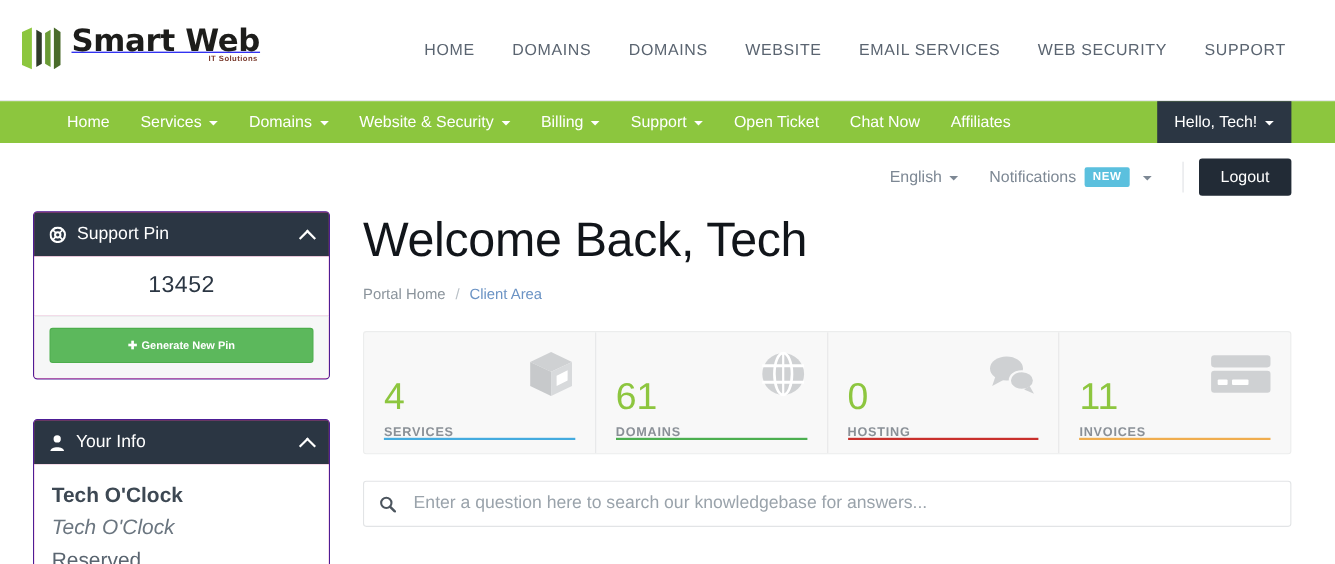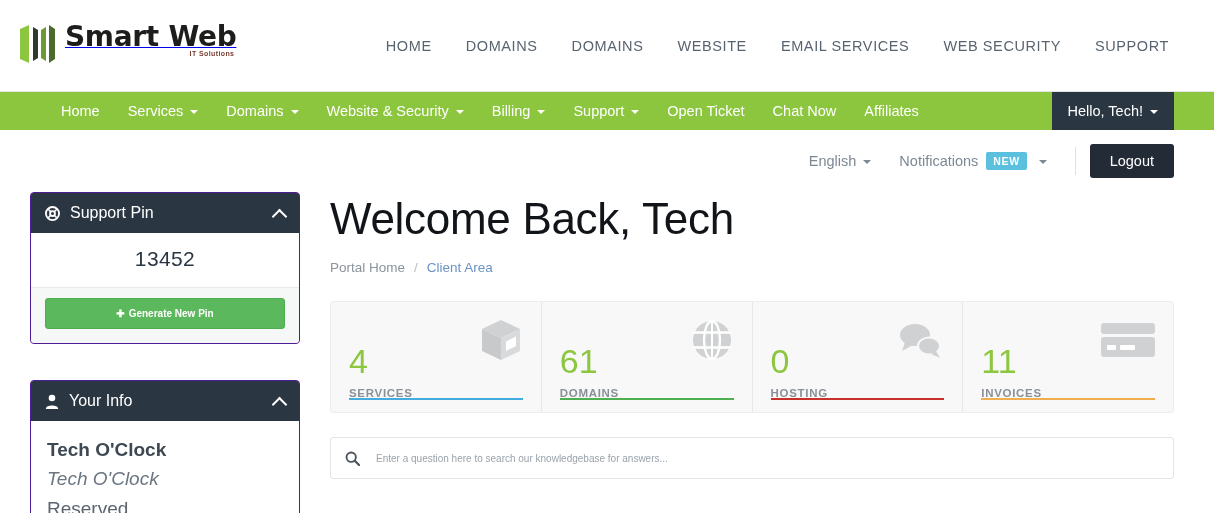--- a/index.html
+++ b/index.html
@@ -312,21 +312,21 @@
     background: #ffffff;
     display: flex;
     align-items: center;
     padding: 0 14px;
   }
   .kb-search .s-icon { color: #5a646d; margin-right: 14px; display:flex; }
   .kb-search input {
     border: none;
     outline: none;
     flex: 1;
-    font-size: 10px;
+    font-size: 16px;
     color: #5a646d;
     font-family: "Liberation Sans", sans-serif;
     background: transparent;
   }
   .kb-search input::placeholder { color: #9aa3ab; }
 </style>
 </head>
 <body>
 
 <div class="top-header">

